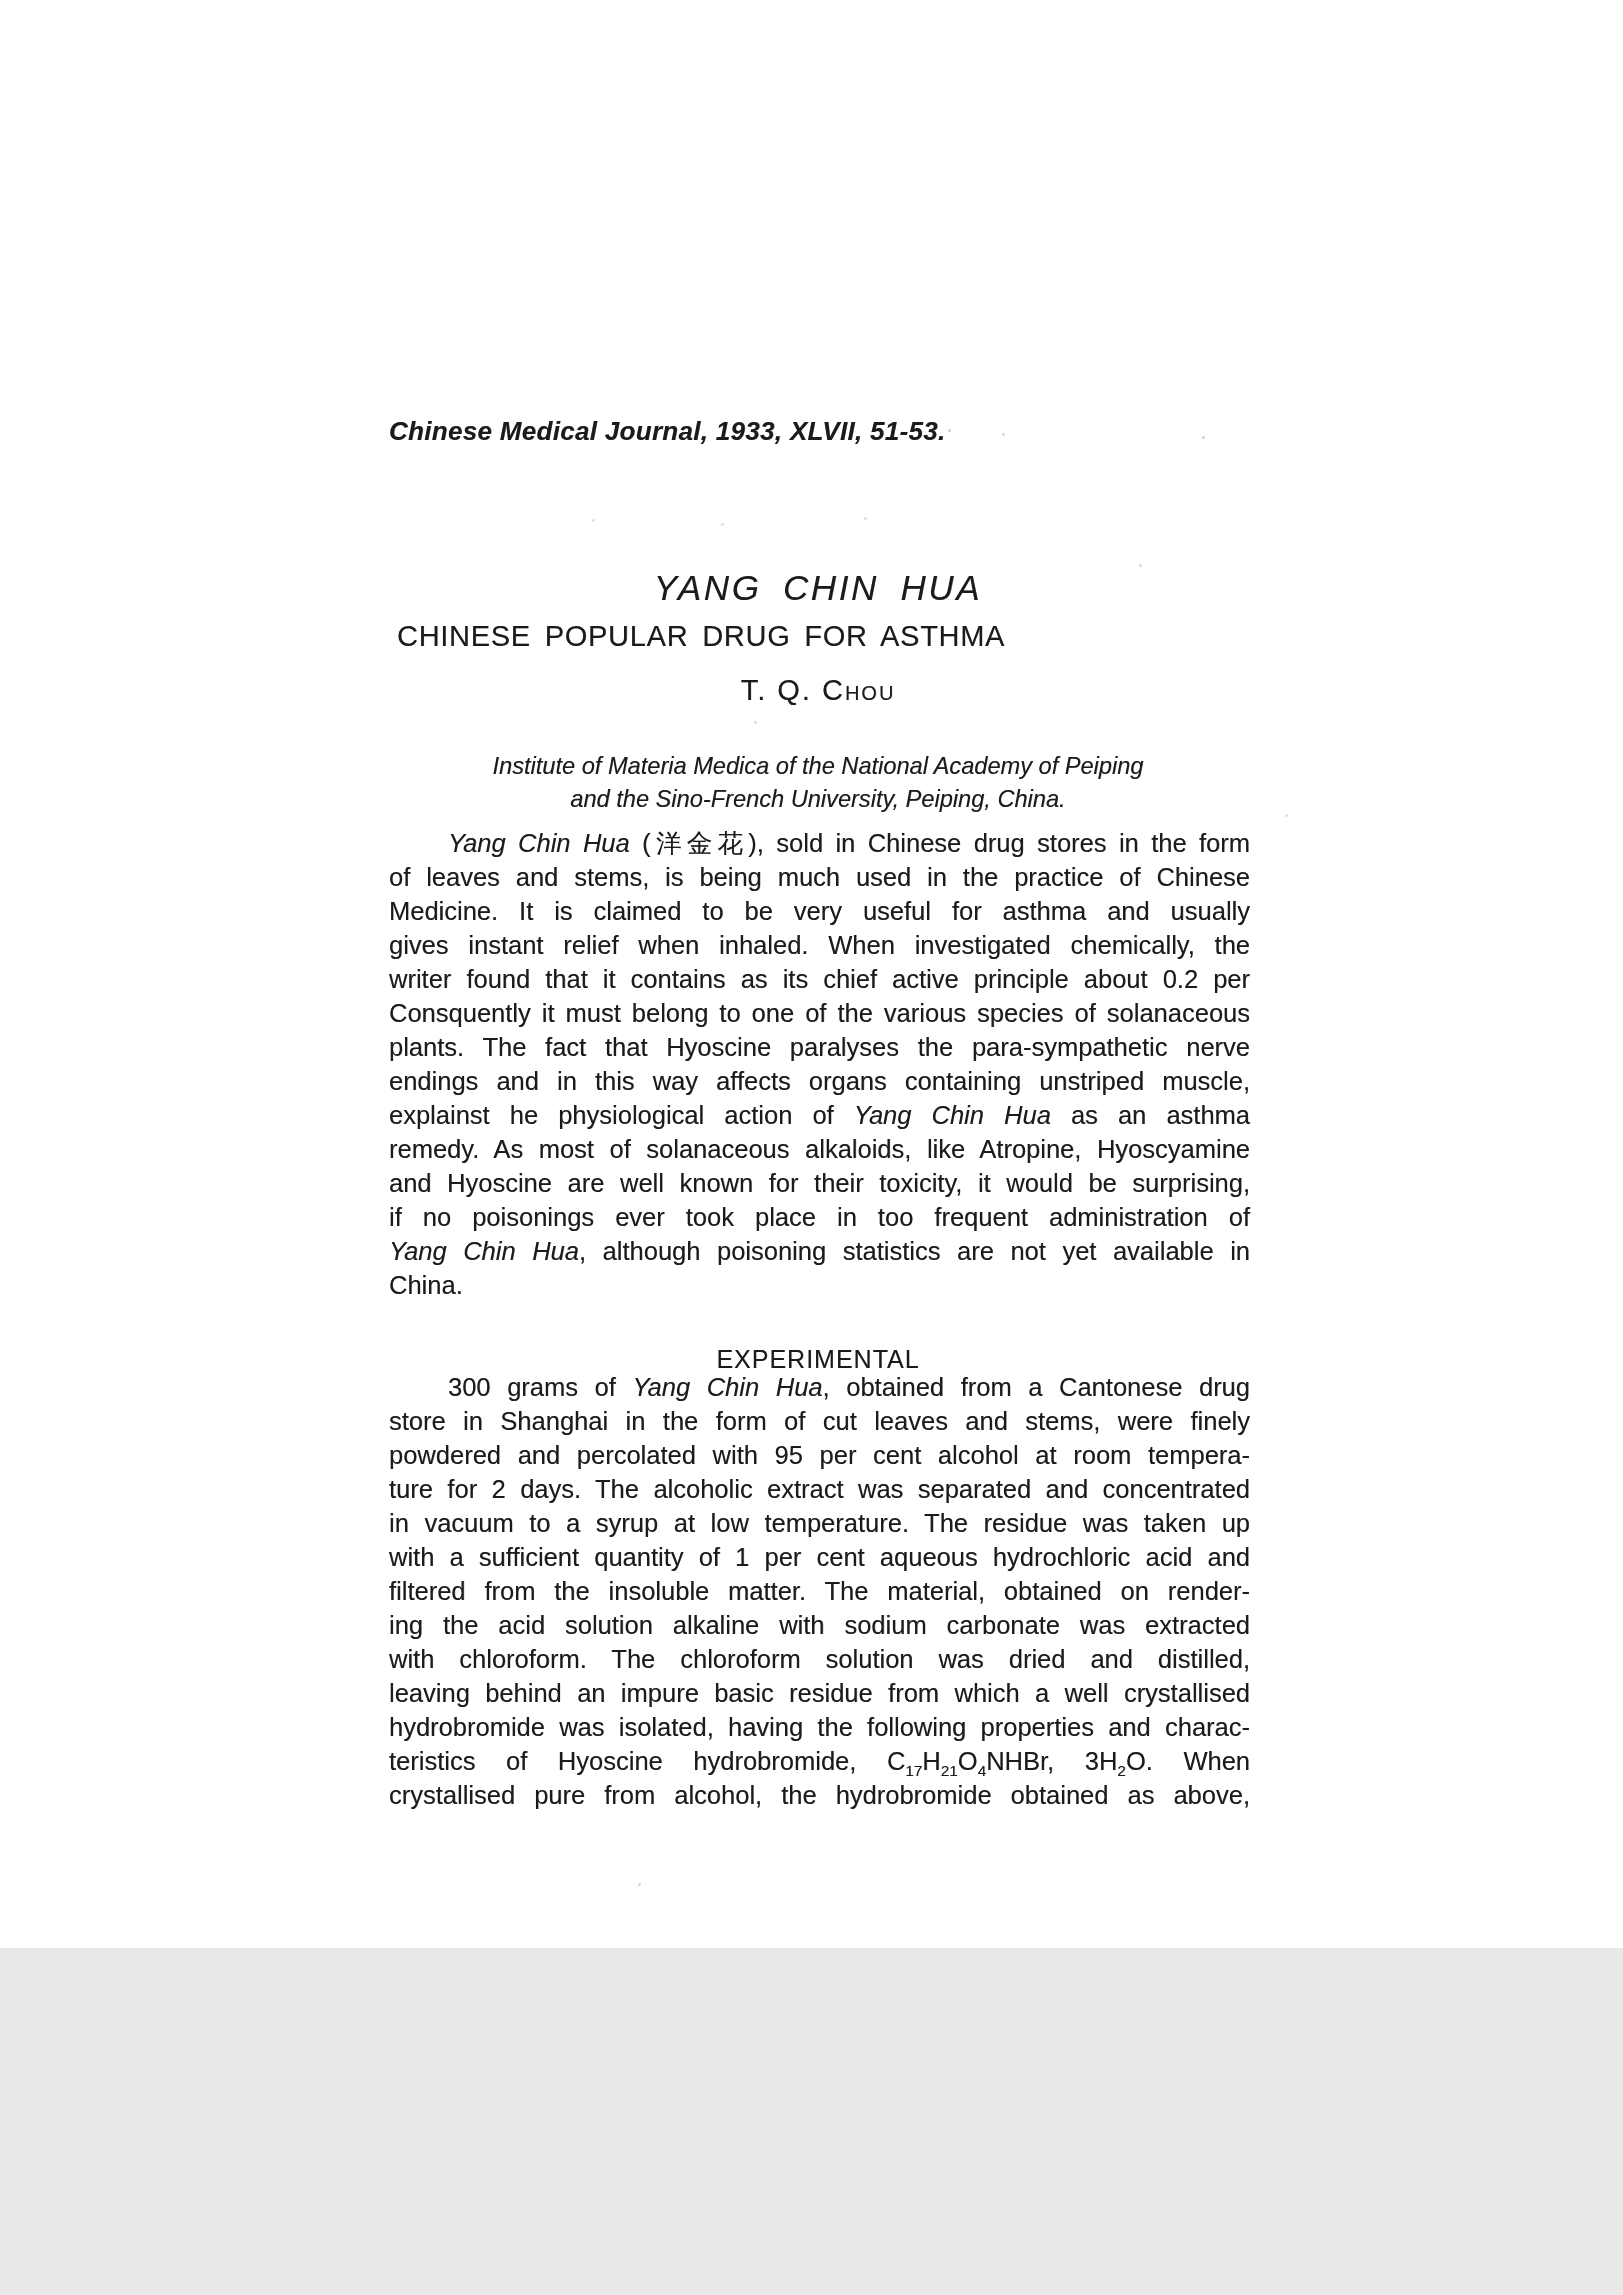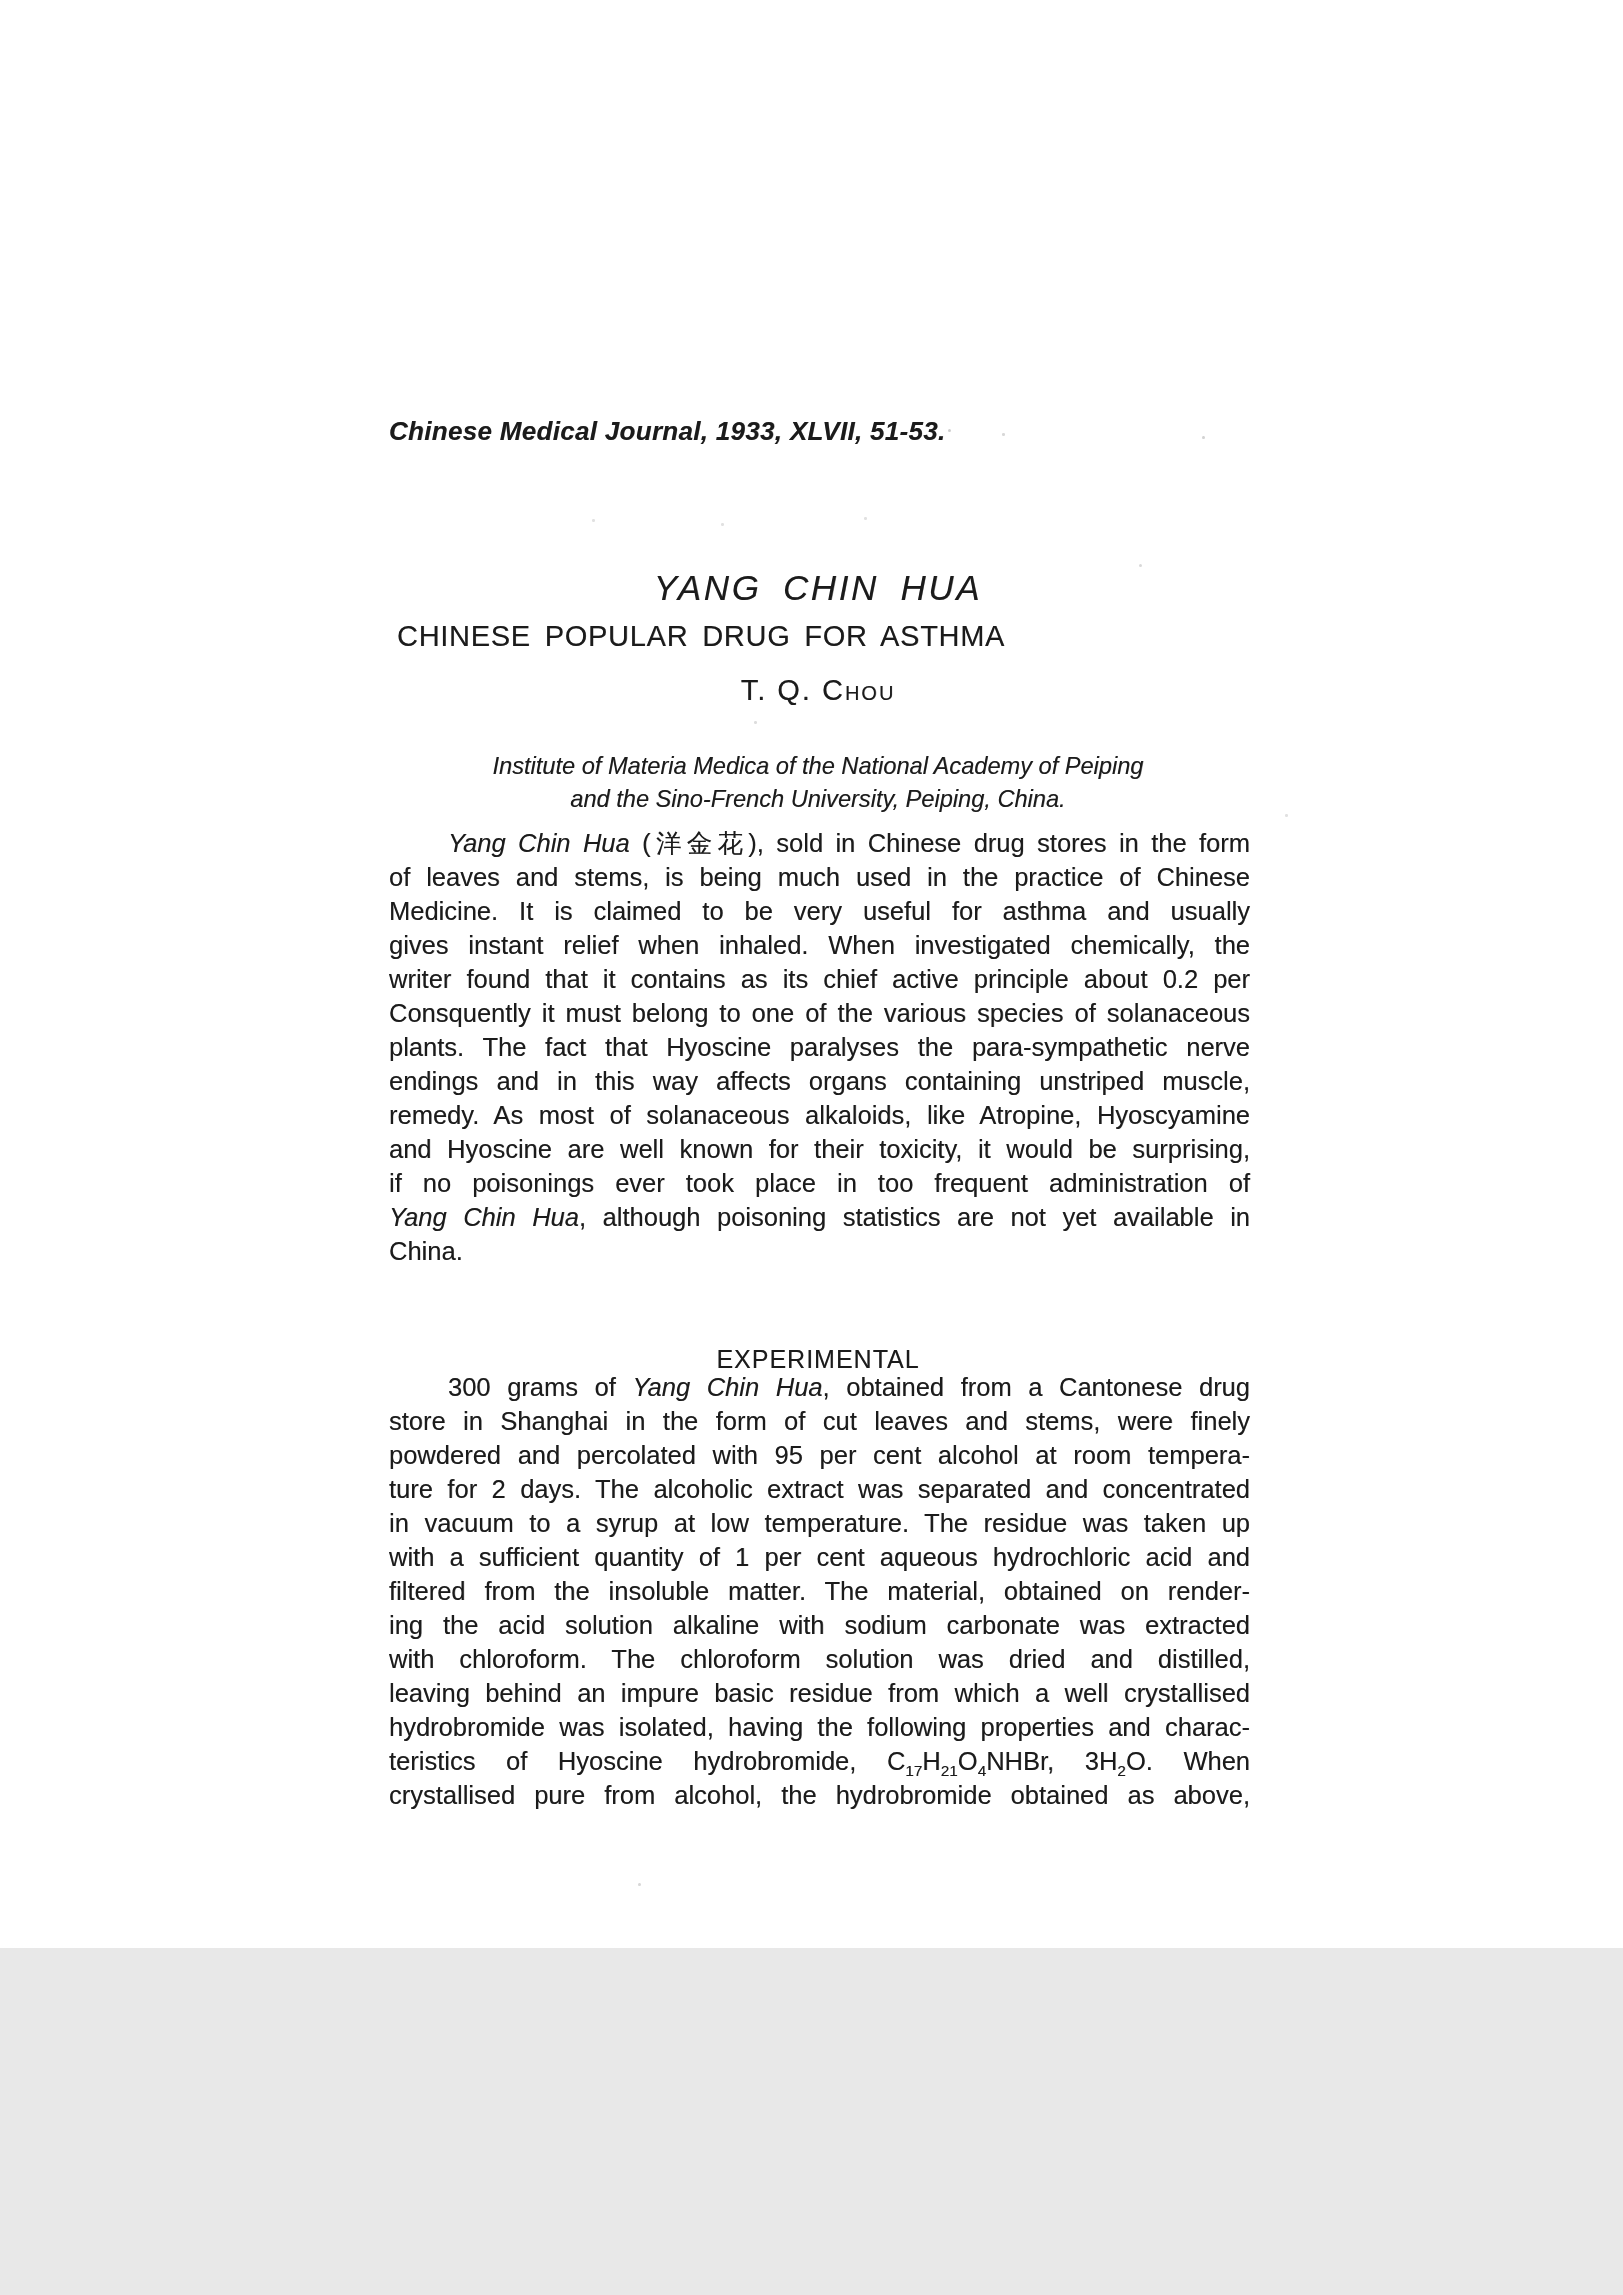--- a/index.html
+++ b/index.html
@@ -108,20 +108,21 @@
 
   <div class="para para1">
       <div class="line indent"><span class="it">Yang Chin Hua</span><span> (洋金花), sold in Chinese drug stores in the form</span></div>
       <div class="line"><span>of leaves and stems, is being much used in the practice of Chinese</span></div>
       <div class="line"><span>Medicine. It is claimed to be very useful for asthma and usually</span></div>
       <div class="line"><span>gives instant relief when inhaled. When investigated chemically, the</span></div>
       <div class="line"><span>writer found that it contains as its chief active principle about 0.2 per</span></div>
       <div class="line"><span>Consquently it must belong to one of the various species of solanaceous</span></div>
       <div class="line"><span>plants. The fact that Hyoscine paralyses the para-sympathetic nerve</span></div>
       <div class="line"><span>endings and in this way affects organs containing unstriped muscle,</span></div>
+      <div class="line"><span>explainst he physiological action of </span><span class="it">Yang Chin Hua</span><span> as an asthma</span></div>
       <div class="line"><span>remedy. As most of solanaceous alkaloids, like Atropine, Hyoscyamine</span></div>
       <div class="line"><span>and Hyoscine are well known for their toxicity, it would be surprising,</span></div>
       <div class="line"><span>if no poisonings ever took place in too frequent administration of</span></div>
       <div class="line"><span class="it">Yang Chin Hua</span><span>, although poisoning statistics are not yet available in</span></div>
       <div class="line last"><span>China.</span></div>
     </div>
 
   <div class="section-heading">EXPERIMENTAL</div>
 
   <div class="para para2">

